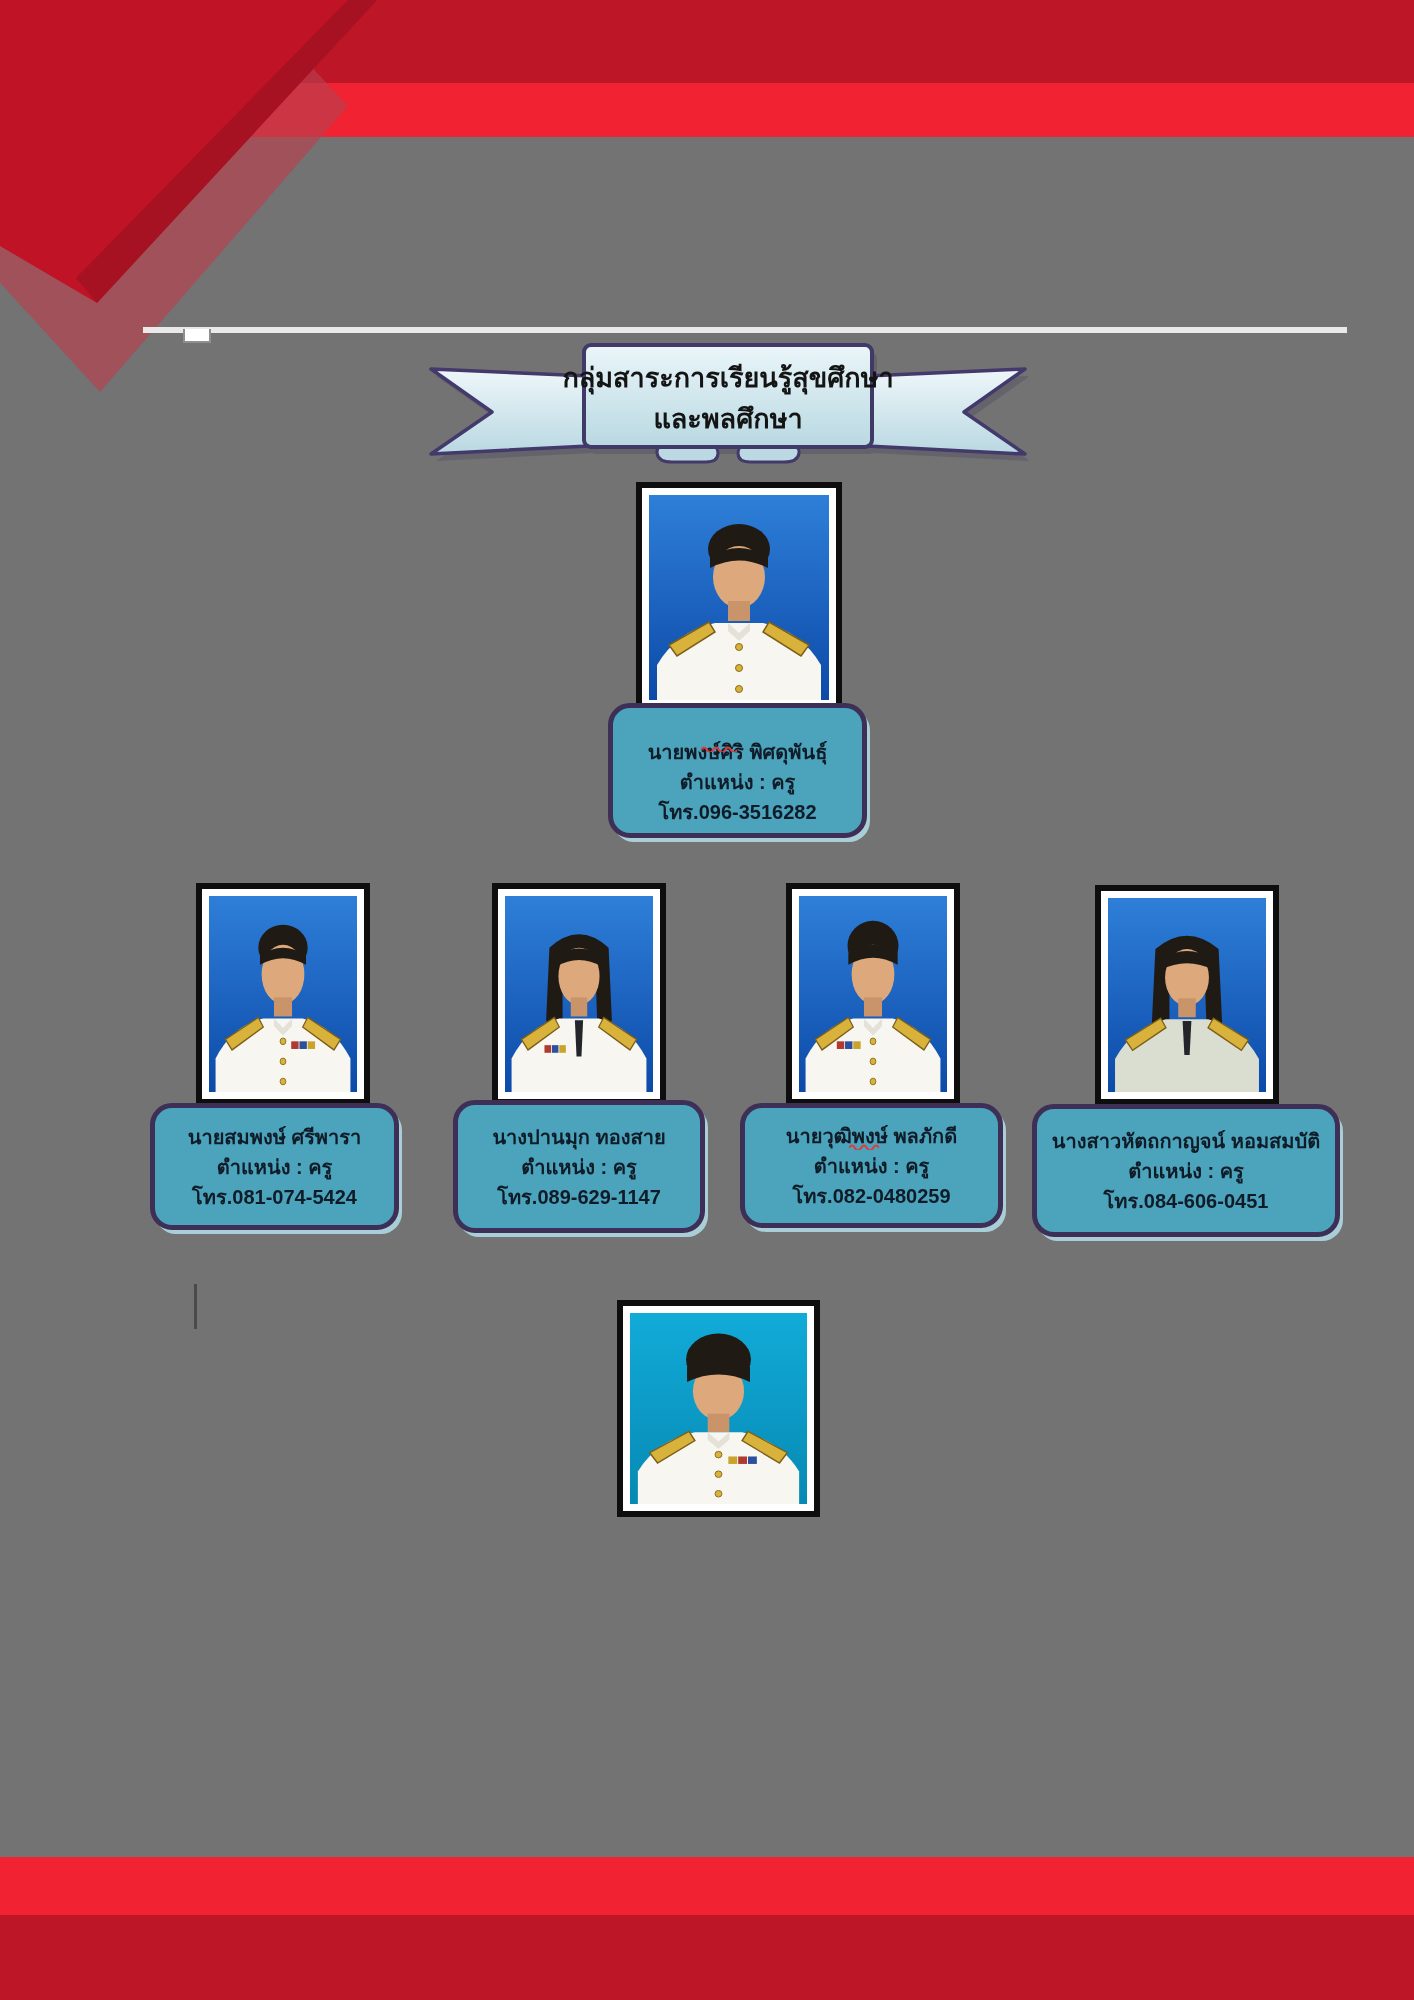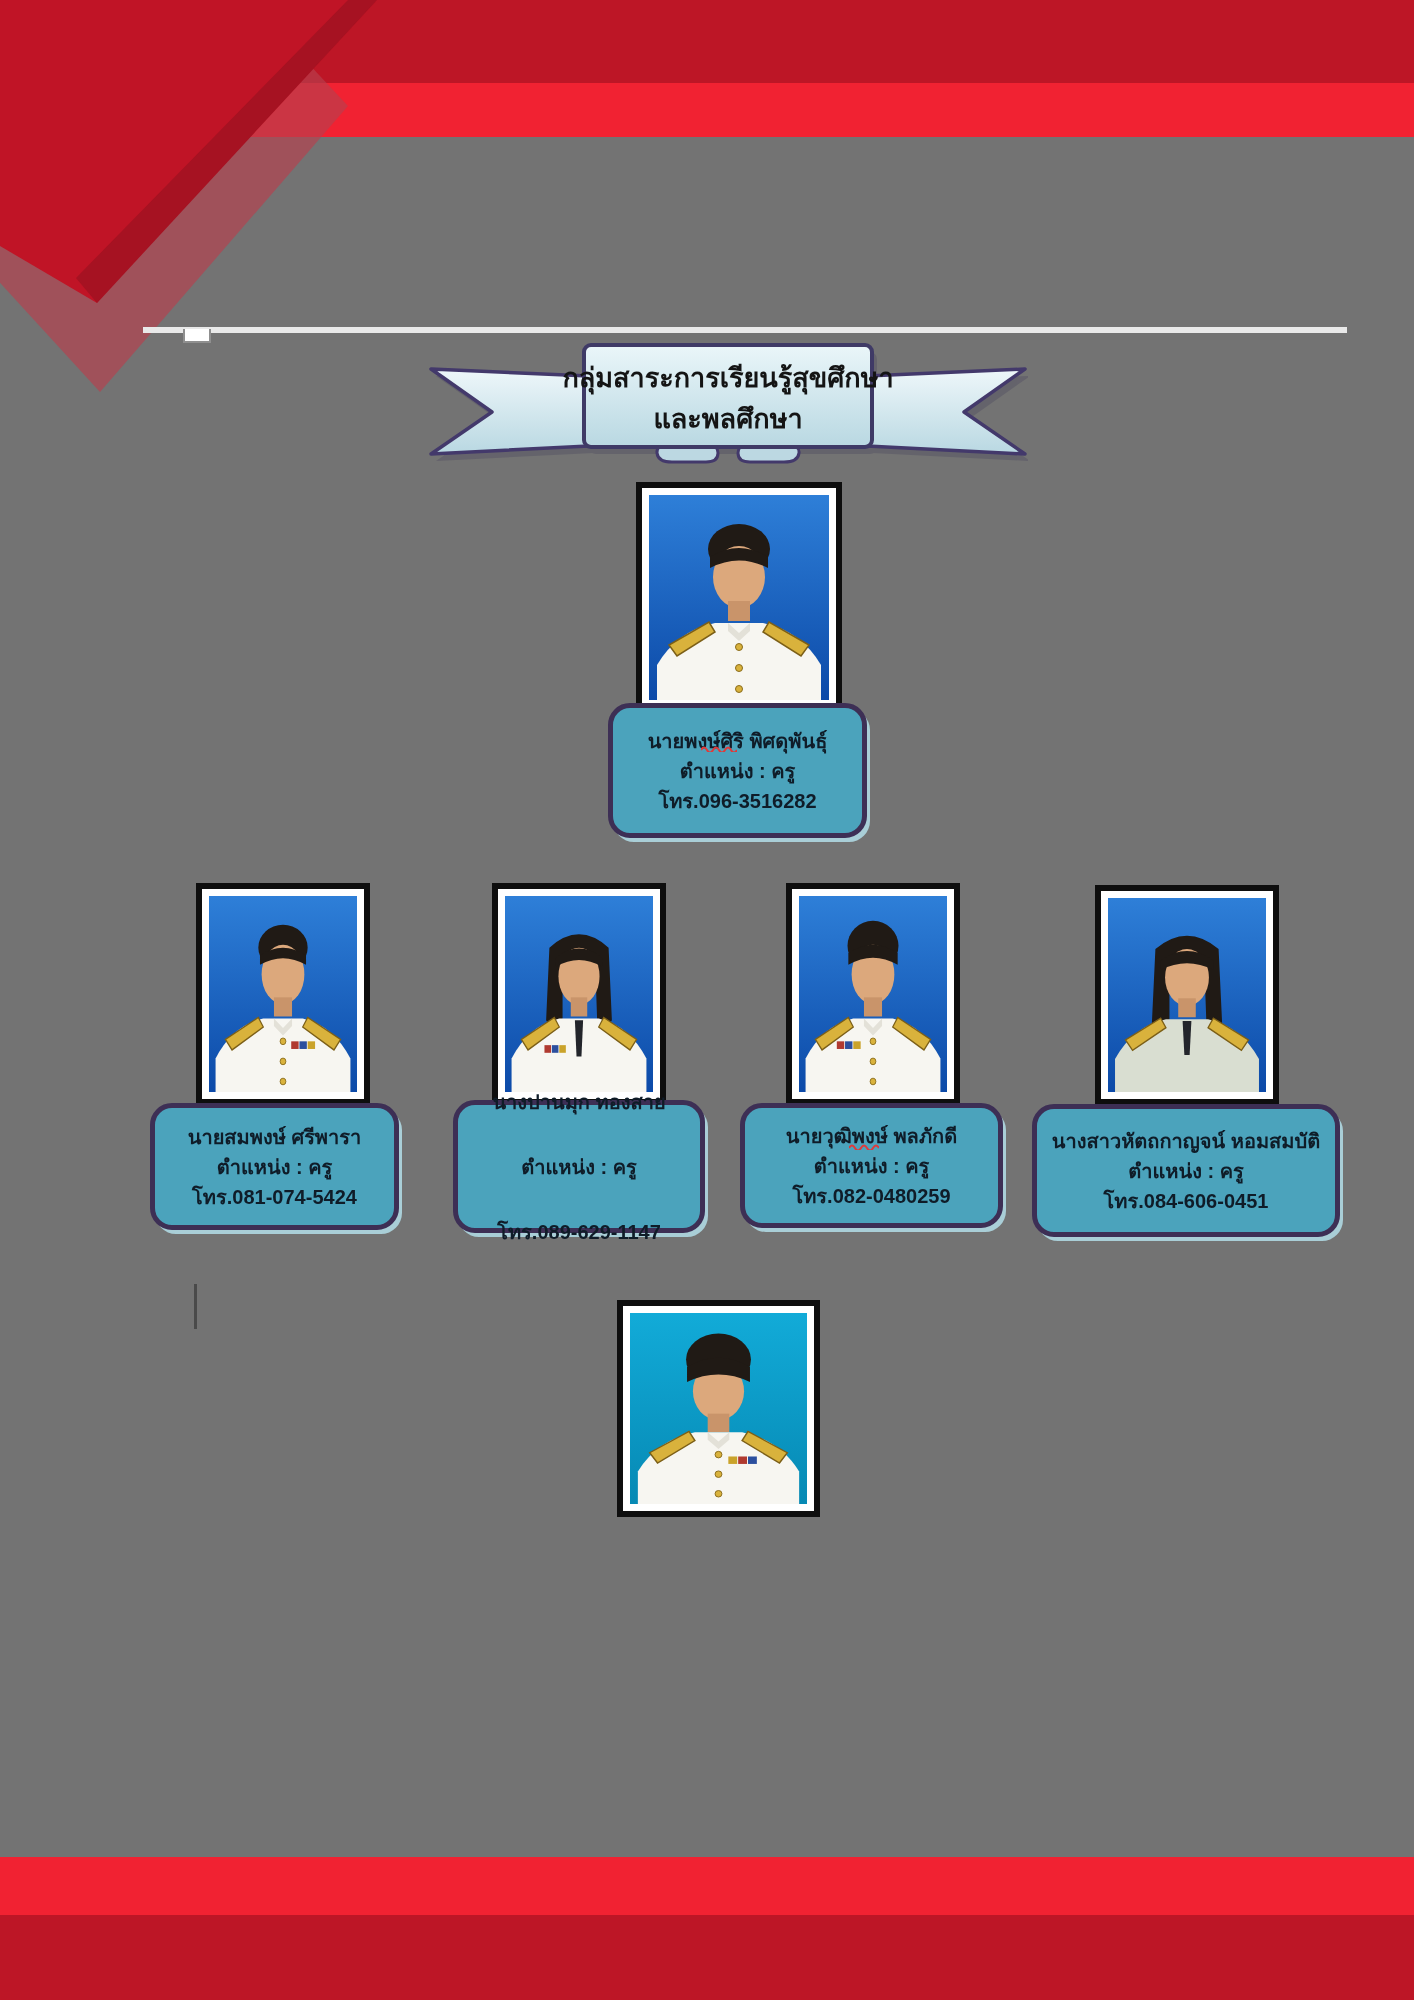--- a/index.html
+++ b/index.html
@@ -103,21 +103,21 @@
       <rect class="skin2" x="79" y="106" width="22" height="20"></rect>
       <path class="uni" d="M8,205 L8,170 Q28,136 66,128 L114,128 Q152,136 172,170 L172,205 Z"></path>
       <path class="unishade" d="M79,128 L90,138 L101,128 L101,136 L90,146 L79,136 Z"></path>
       <polygon class="epa" points="20,150 60,127 66,137 28,161"></polygon>
       <polygon class="epa" points="160,150 120,127 114,137 152,161"></polygon>
       <circle class="btn" cx="90" cy="152" r="3.5"></circle>
         <circle class="btn" cx="90" cy="173" r="3.5"></circle>
         <circle class="btn" cx="90" cy="194" r="3.5"></circle>
     </svg>
   </div>
-  <div class="card" style="left:608px;top:703px;width:259px;height:135px;">
+  <div class="card" style="left:608px;top:703px;width:259px;height:135px;justify-content:flex-end;">
     <div class="nm">นายพงษ์ศิริ พิศดุพันธุ์</div>
     <svg class="squiggle" style="left:88px;top:38px;width:36px;" viewBox="0 0 36 6">
       <path d="M0,4 q3,-5 6,0 t6,0 t6,0 t6,0 t6,0 t6,0"></path>
     </svg>
     <div class="ps">ตำแหน่ง : ครู</div>
     <div class="tel">โทร.096-3516282</div>
   </div>
 
   <div class="photo" style="left:196px;top:883px;width:174px;height:222px;">
     <svg viewBox="0 0 180 205" preserveAspectRatio="none">
@@ -157,21 +157,21 @@
       <polygon class="tie" points="85,130 95,130 93,168 87,168"></polygon>
       <polygon class="epa" points="20,150 60,127 66,137 28,161"></polygon>
       <polygon class="epa" points="160,150 120,127 114,137 152,161"></polygon>
       <g>
         <rect x="48" y="156" width="8" height="8" fill="#b03a30"></rect>
           <rect x="57" y="156" width="8" height="8" fill="#2c4f9e"></rect>
           <rect x="66" y="156" width="8" height="8" fill="#caa32a"></rect>
       </g>
     </svg>
   </div>
-  <div class="card" style="left:453px;top:1100px;width:252px;height:133px;gap:35px;">
+  <div class="card" style="left:453px;top:1100px;width:252px;height:133px;">
     <div class="nm">นางปานมุก  ทองสาย</div>
     <div class="ps">ตำแหน่ง :  ครู</div>
     <div class="tel">โทร.089-629-1147</div>
   </div>
 
   <div class="photo" style="left:786px;top:883px;width:174px;height:222px;">
     <svg viewBox="0 0 180 205" preserveAspectRatio="none">
       <rect class="pbg" width="180" height="205"></rect>
       <ellipse class="hair" cx="90" cy="52" rx="31" ry="26"></ellipse>
       <ellipse class="skin" cx="90" cy="82" rx="26" ry="31"></ellipse>

